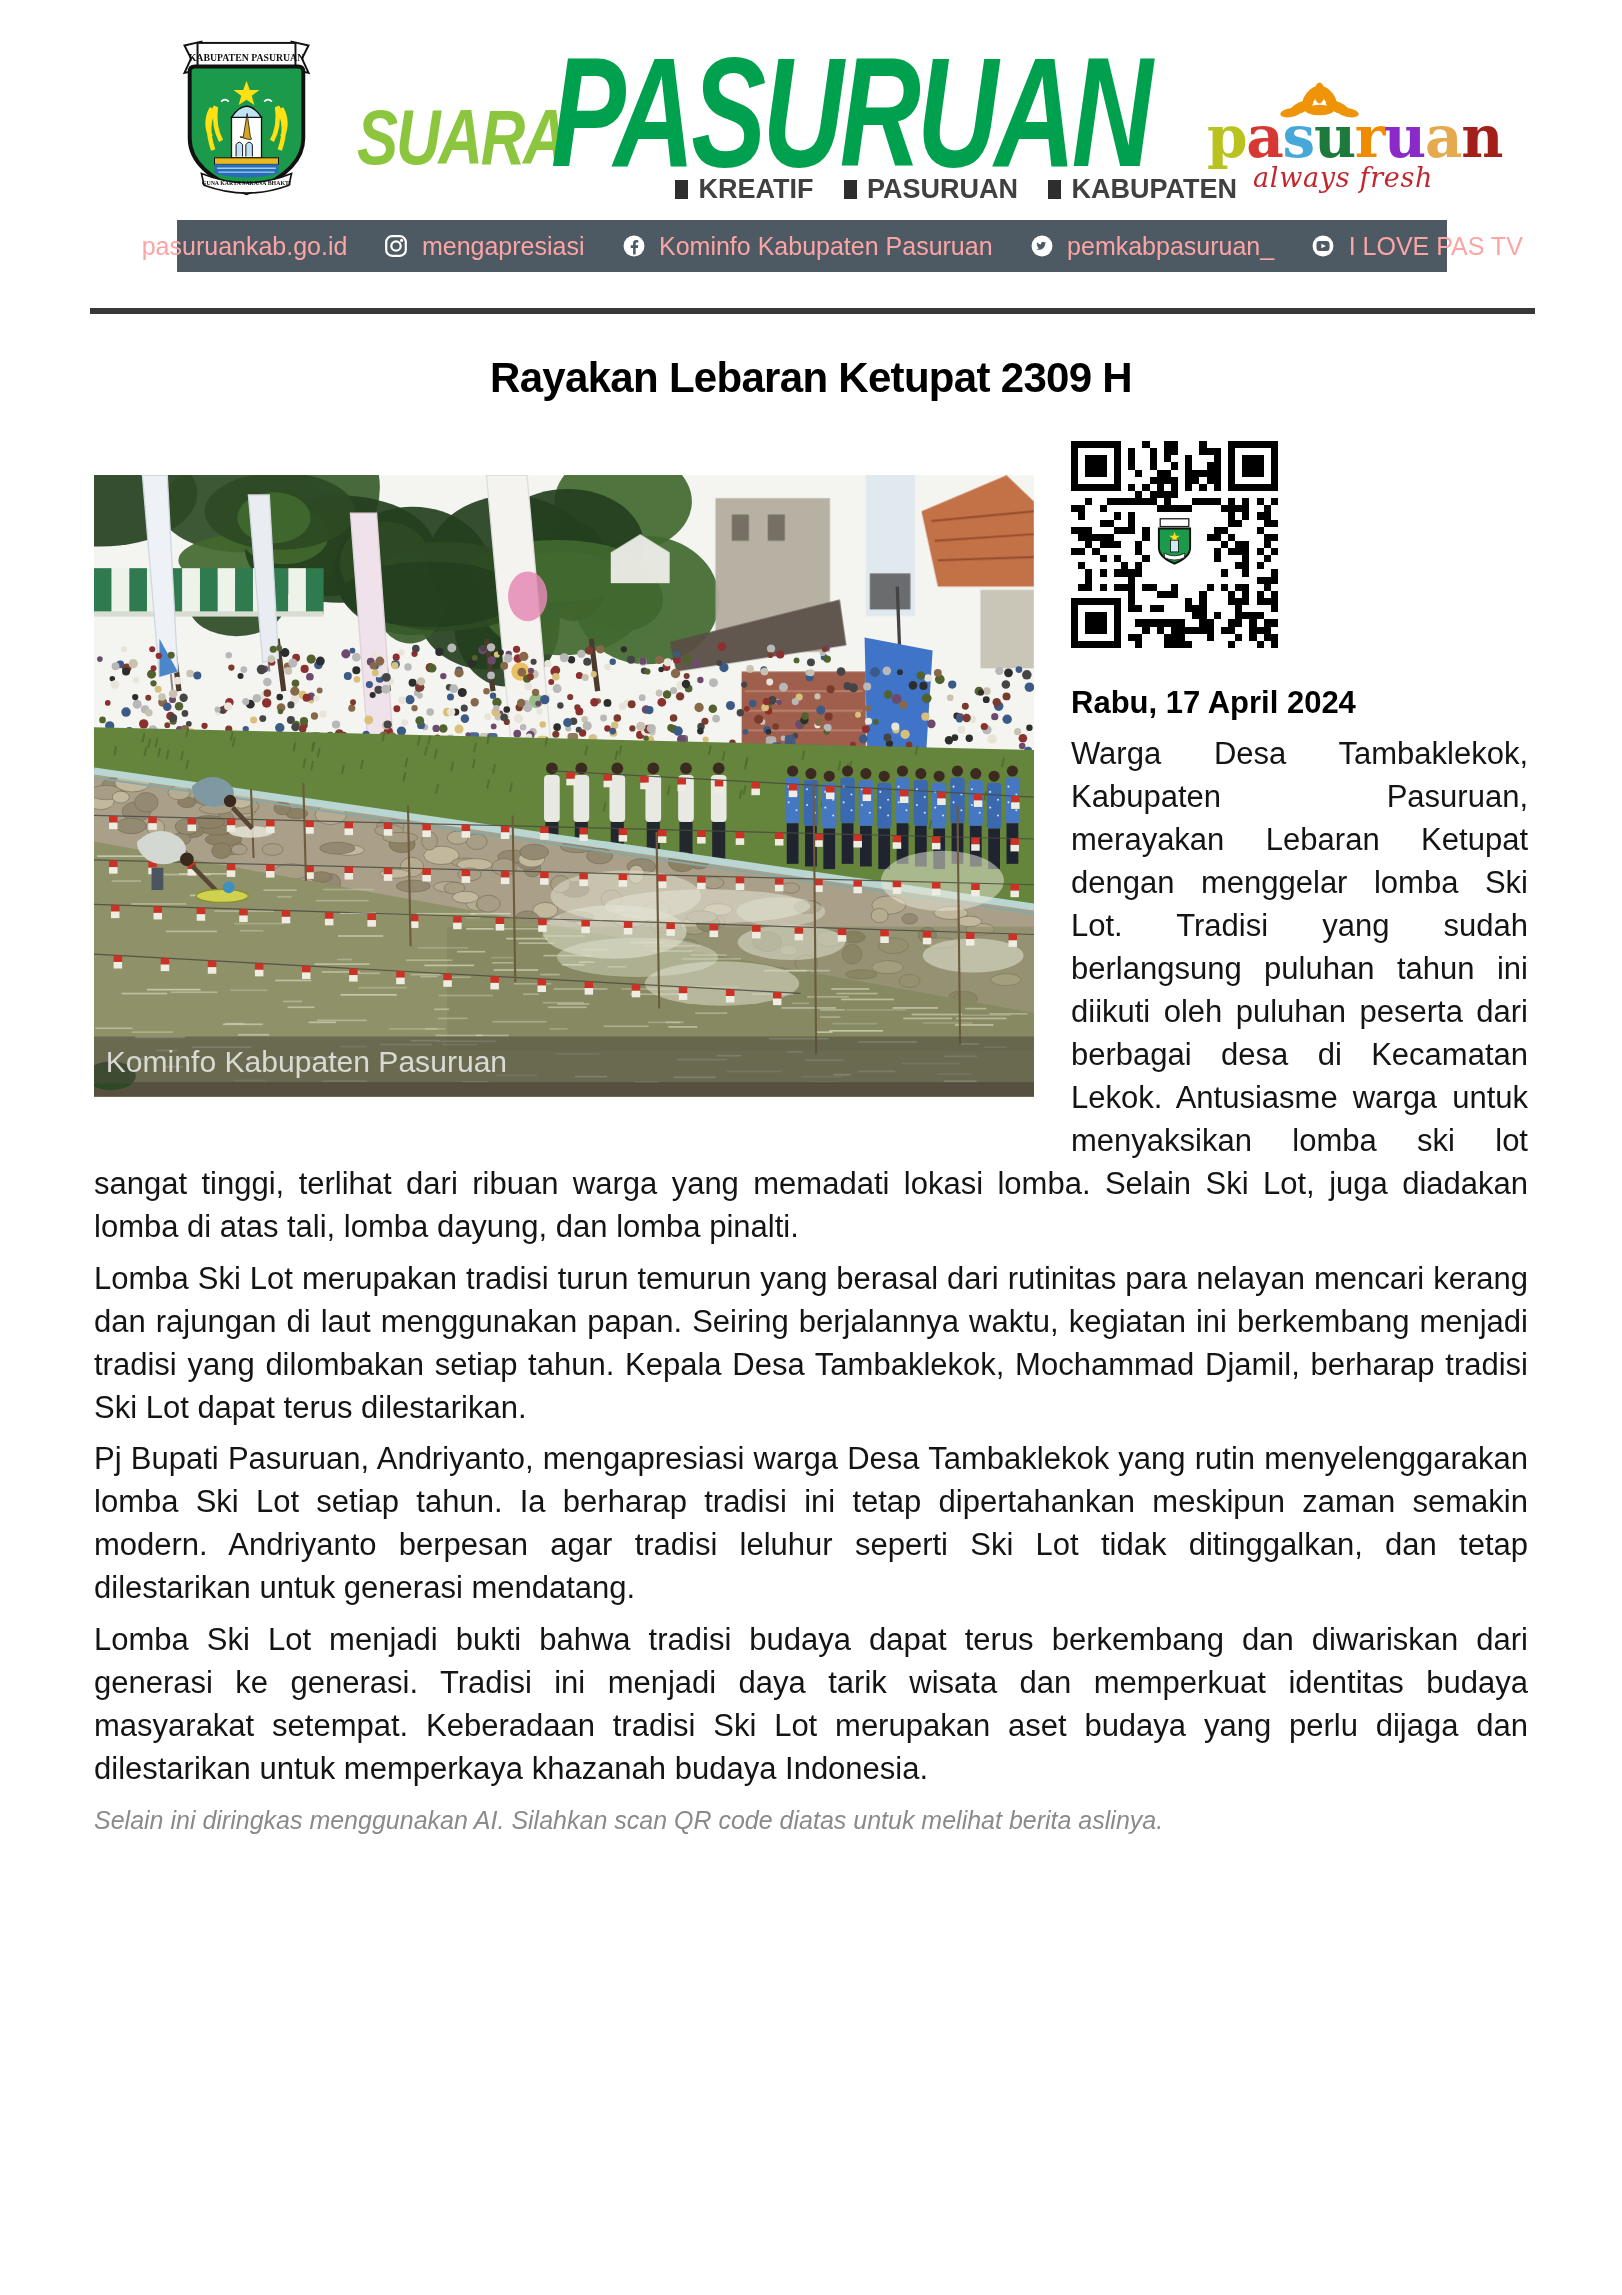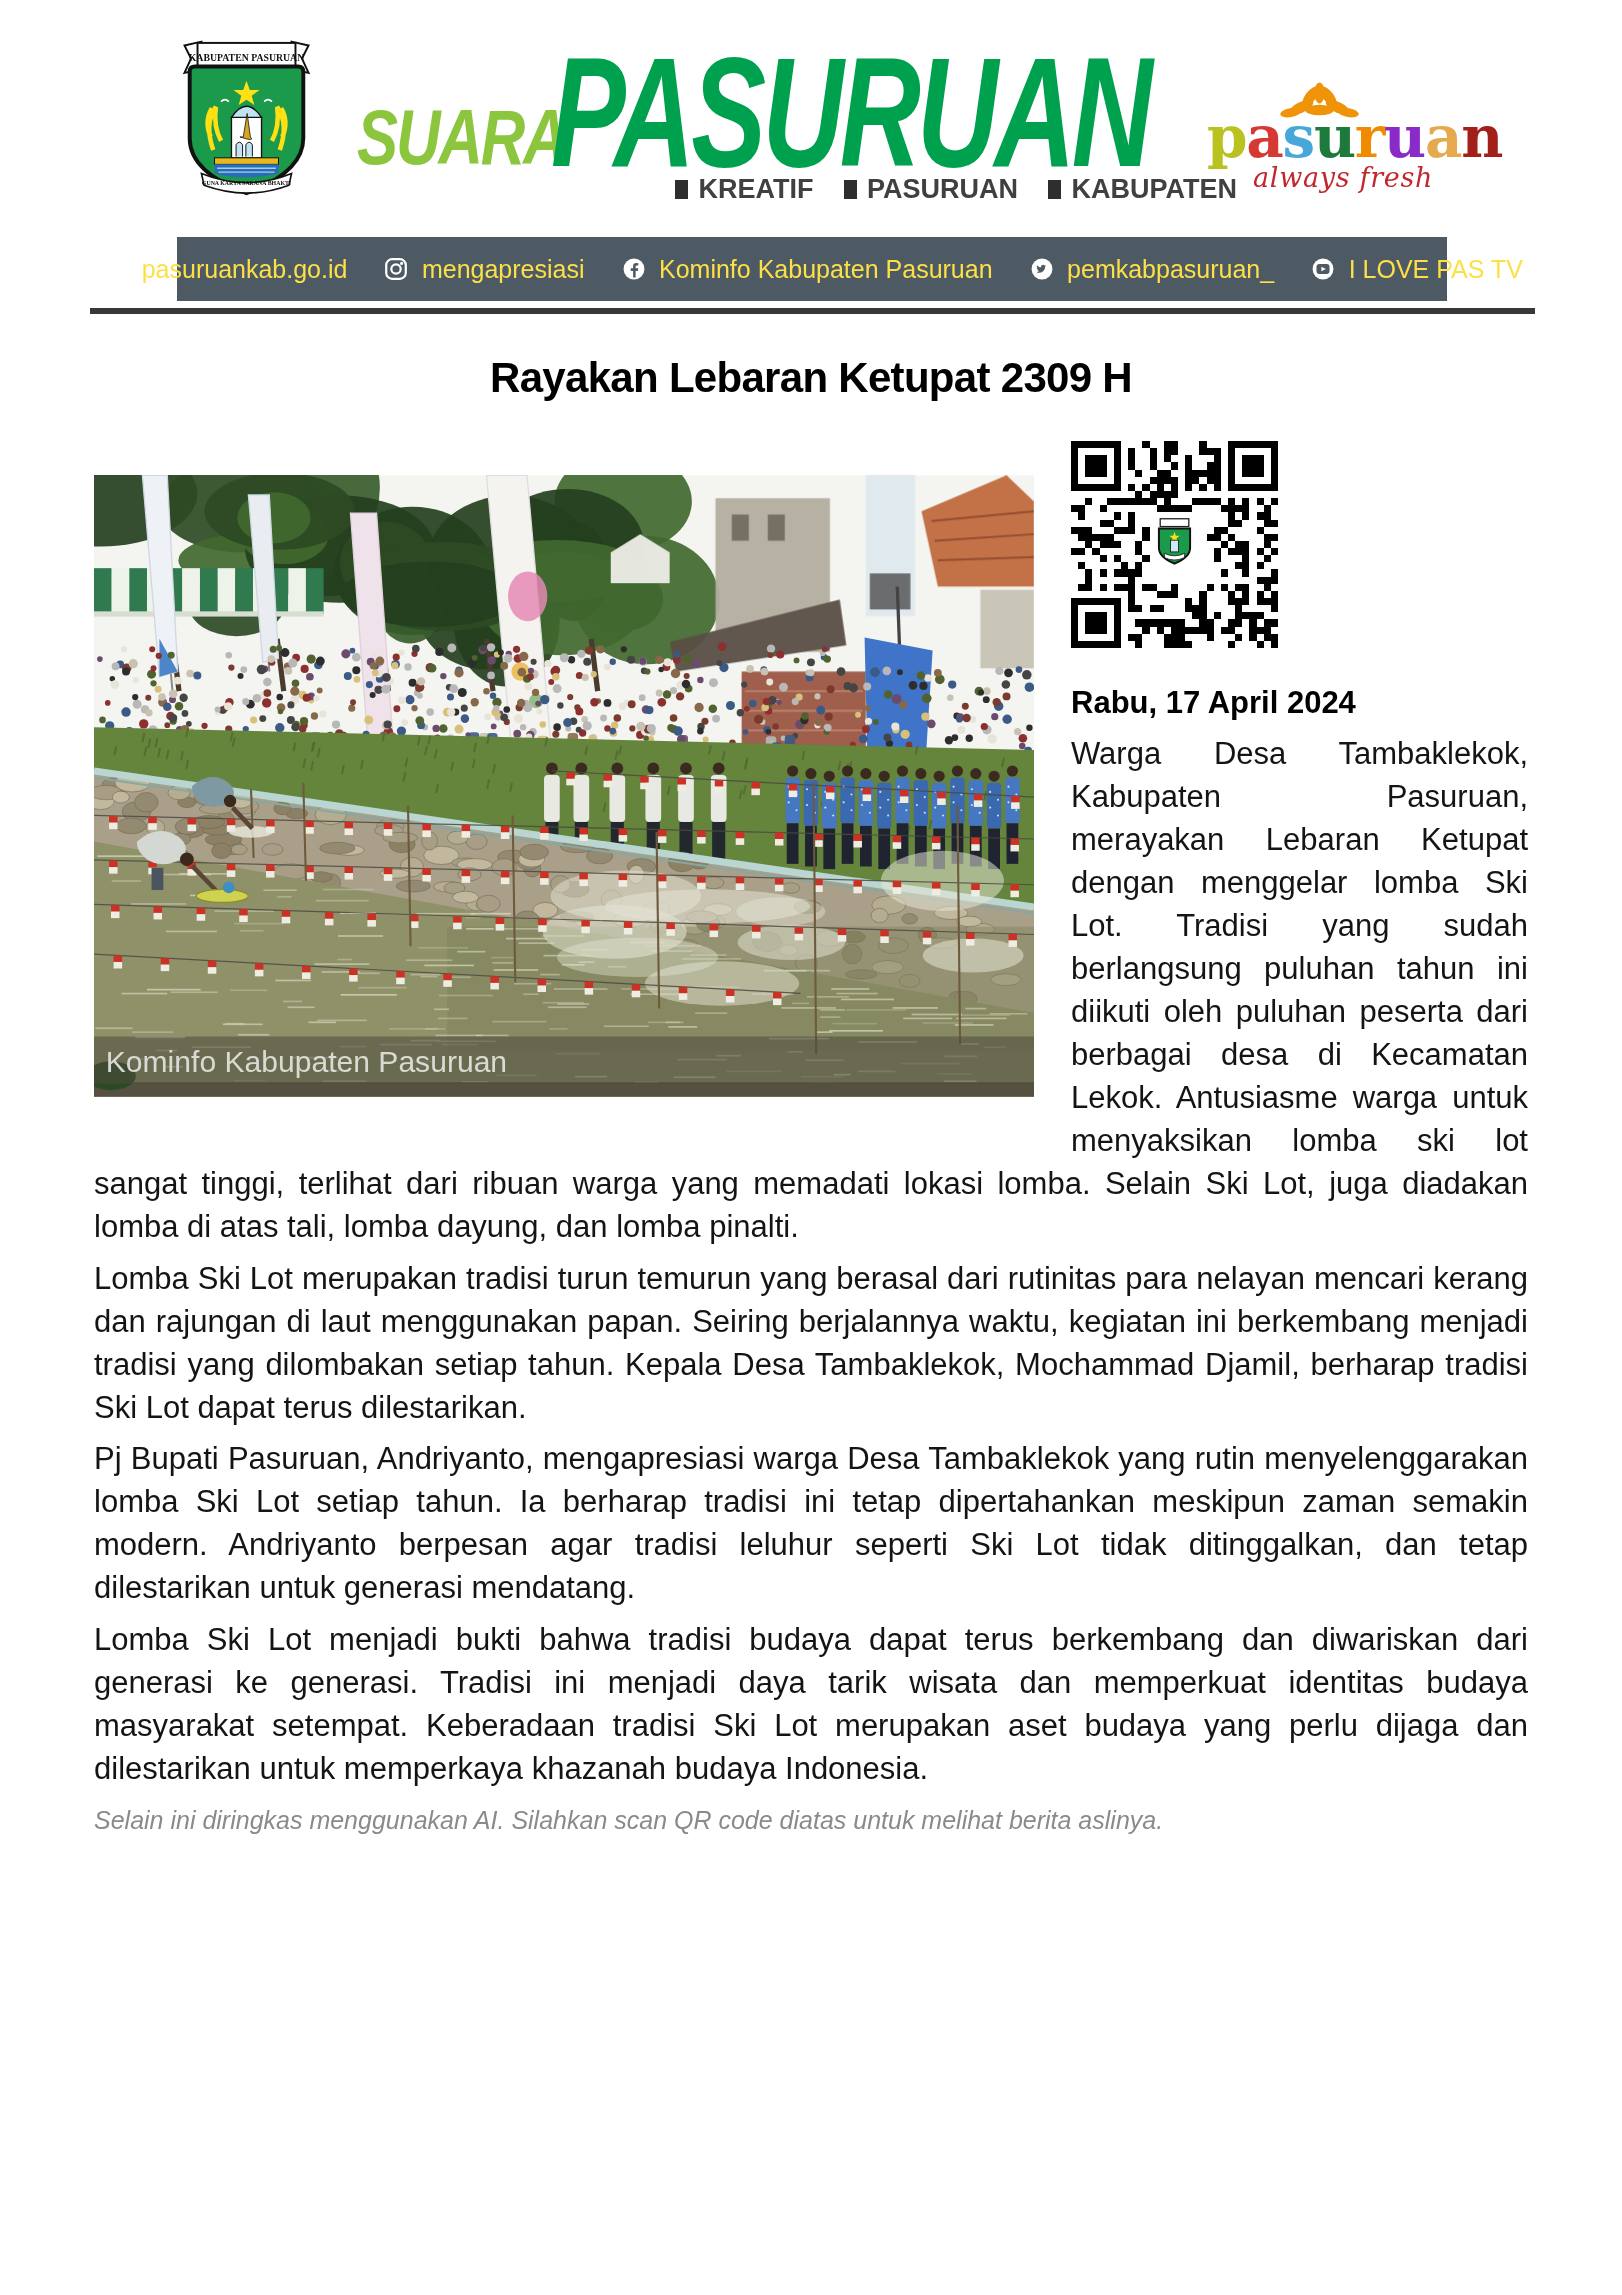--- a/index.html
+++ b/index.html
@@ -16,22 +16,22 @@
         font-size:27px;color:#404040;white-space:nowrap;}
   .tagline-item{display:flex;align-items:center;}
   .tagline-square{display:inline-block;width:13px;height:18.3px;background:#2e2e2e;margin-right:10.5px;}
   .city-logo{position:absolute;left:1207px;top:82px;width:275px;text-align:left;}
   .city-burst{position:absolute;left:60px;top:-1.3px;}
   .city-letters{margin-top:26px;font-family:"DejaVu Serif",serif;font-weight:700;font-size:58px;
         line-height:1;letter-spacing:-1.3px;white-space:nowrap;}
   .city-script{margin-top:-3.9px;padding-left:46px;font-family:"DejaVu Serif",serif;font-style:italic;
         font-size:27px;letter-spacing:0.7px;white-space:nowrap;}
   
-  .social-bar{position:absolute;left:177px;top:237px;width:1270px;height:64px;background:var(--bar,#4d5963);
-        display:flex;align-items:center;justify-content:center;gap:34px;color:#fde047;font-size:25px;}
+  .social-bar{position:absolute;left:177px;top:220px;width:1270px;height:52px;background:var(--bar,#4d5963);
+        display:flex;align-items:center;justify-content:center;gap:34px;color:#fca5a5;font-size:25px;}
   .social-item{display:flex;align-items:center;gap:10.5px;white-space:nowrap;}
   .rule{position:absolute;left:90px;top:308px;width:1445px;height:5.9px;background:#383838;}
   
   .content{position:absolute;left:94px;top:353px;width:1434px;}
   .title{font-weight:700;font-size:42px;line-height:50px;letter-spacing:-0.7px;color:#000;
         text-align:center;margin:0;}
   .title-block{margin:0 0 30px;}
   .article-body{font-size:31px;line-height:43px;text-align:justify;color:#141414;}
   .photo{float:left;width:940px;height:622px;margin:34px 37px 46px 0;}
   .photo svg{display:block;}

